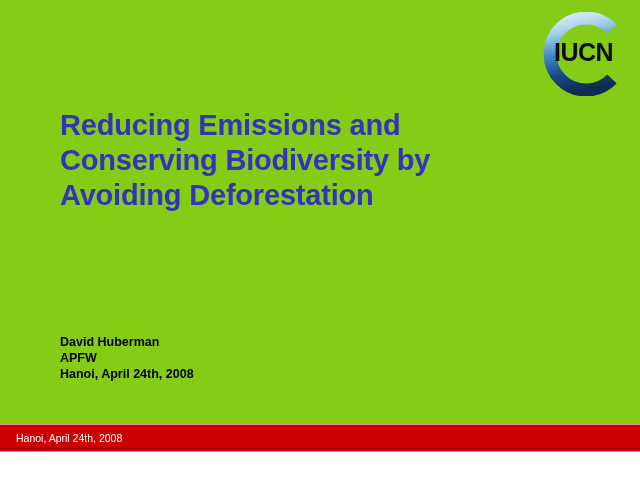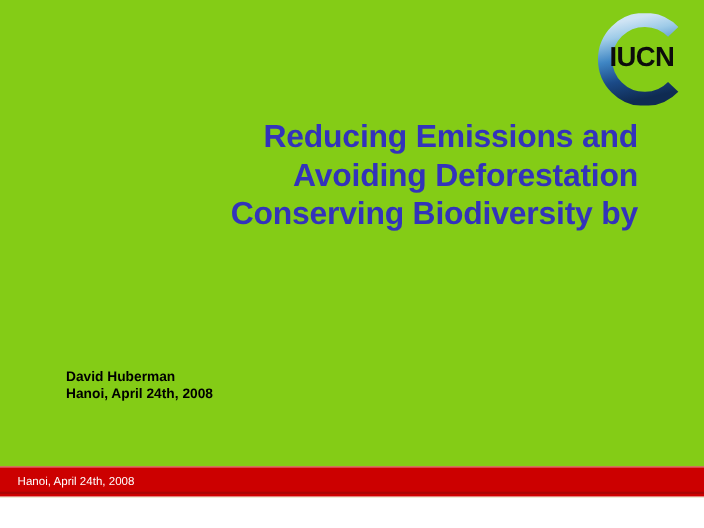--- a/index.html
+++ b/index.html
@@ -45,21 +45,21 @@
     font-family: "Liberation Sans", sans-serif;
     line-height: 1;
   }
 
   
   .title-block {
     position: absolute;
     top: 108px;
     left: 60px;
     width: 520px;
-    text-align: right;
+    text-align: left;
   }
   .title-line {
     color: #3333bb;
     font-size: 29px;
     font-weight: bold;
     line-height: 35px;
     letter-spacing: -0.2px;
     font-family: "Liberation Sans", sans-serif;
     white-space: nowrap;
   }
@@ -141,26 +141,27 @@
       </defs>
 
       <path d="M 79 17
                A 36 36 0 1 0 79 67" fill="none" stroke="url(#ringGrad)" stroke-width="13" stroke-linecap="butt"></path>
     </svg>
     <div class="logo-wordmark">IUCN</div>
   </div>
 
   <div class="title-block">
     <div class="title-line">Reducing Emissions and</div>
+    <div class="title-line">Conserving Biodiversity by</div>
     <div class="title-line">Avoiding Deforestation</div>
-    <div class="title-line">Conserving Biodiversity by</div>
   </div>
 
   <div class="subtitle-block">
     <div class="subtitle-line">David Huberman</div>
+    <div class="subtitle-line">APFW</div>
     <div class="subtitle-line">Hanoi, April 24th, 2008</div>
   </div>
 
   <div class="footer-bar">
     <div class="footer-text">Hanoi, April 24th, 2008</div>
   </div>
   <div class="footer-white"></div>
 
 </div>
 

